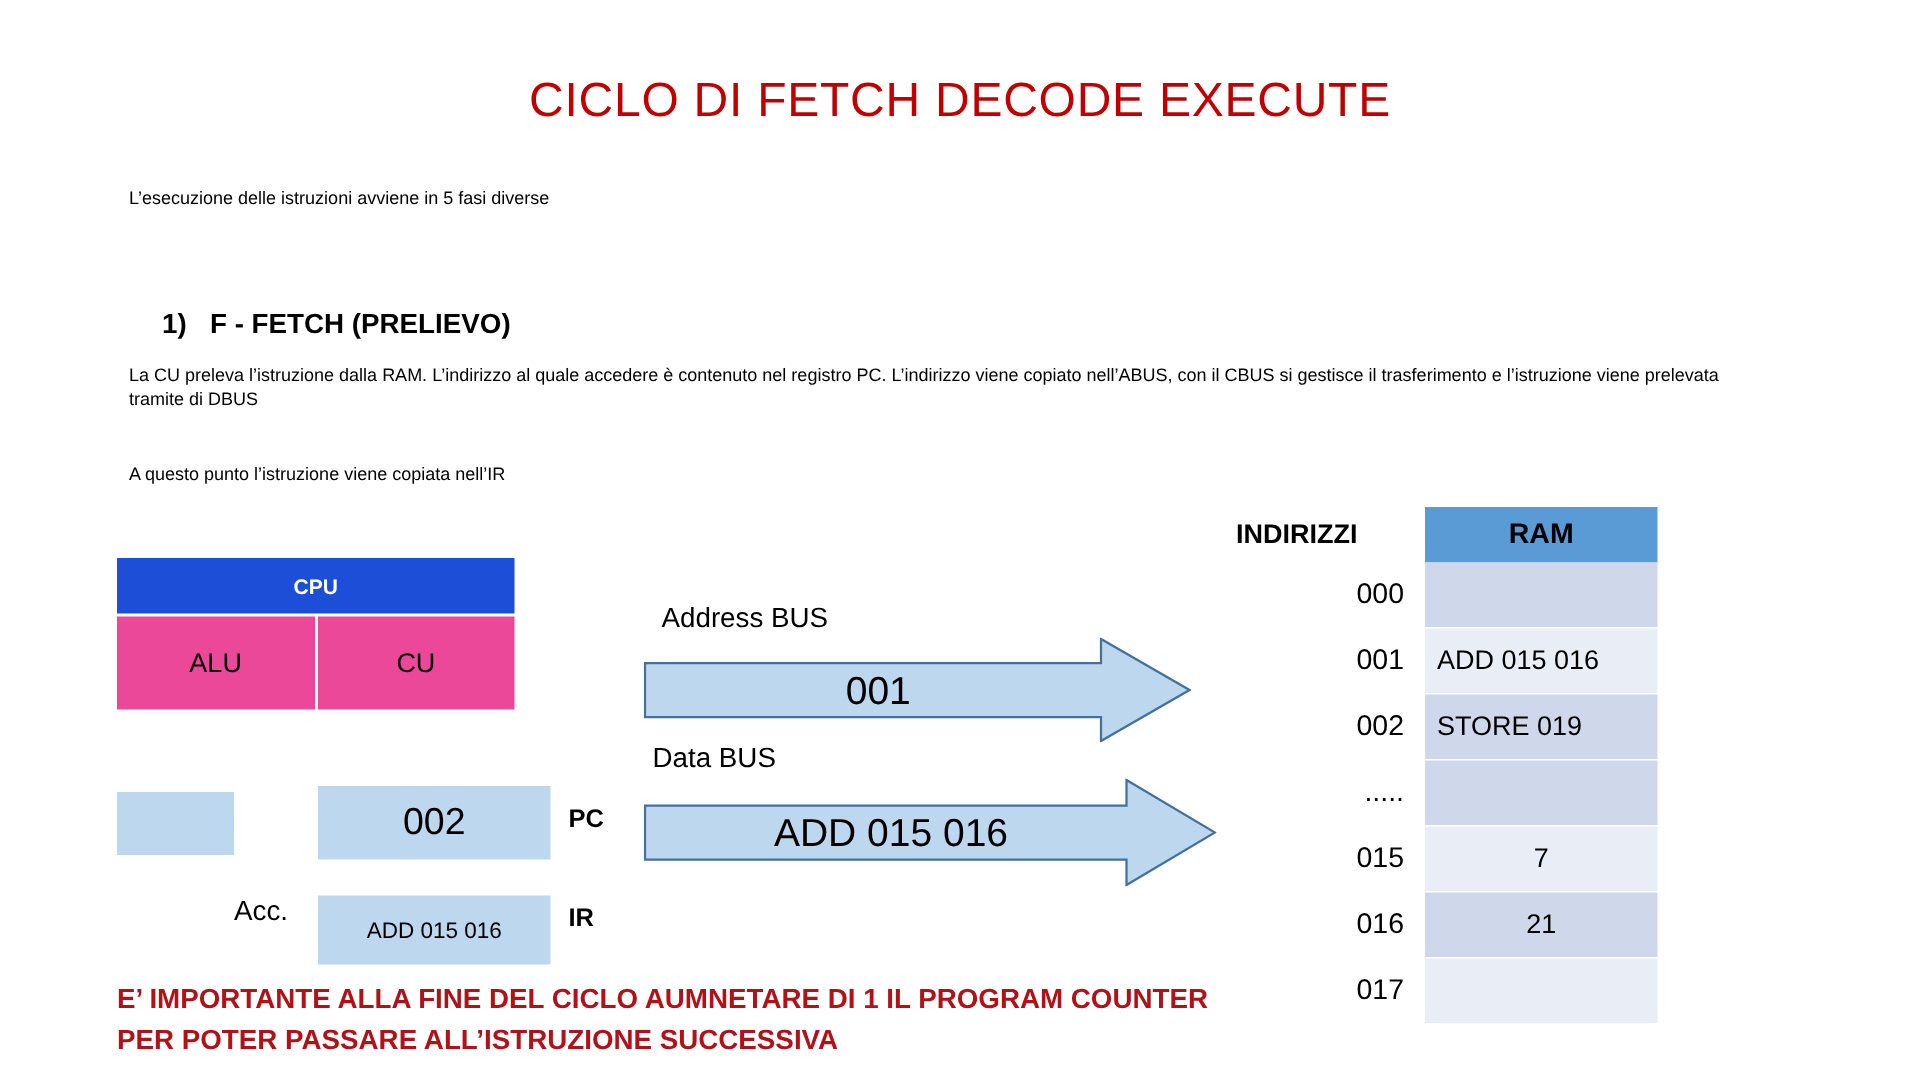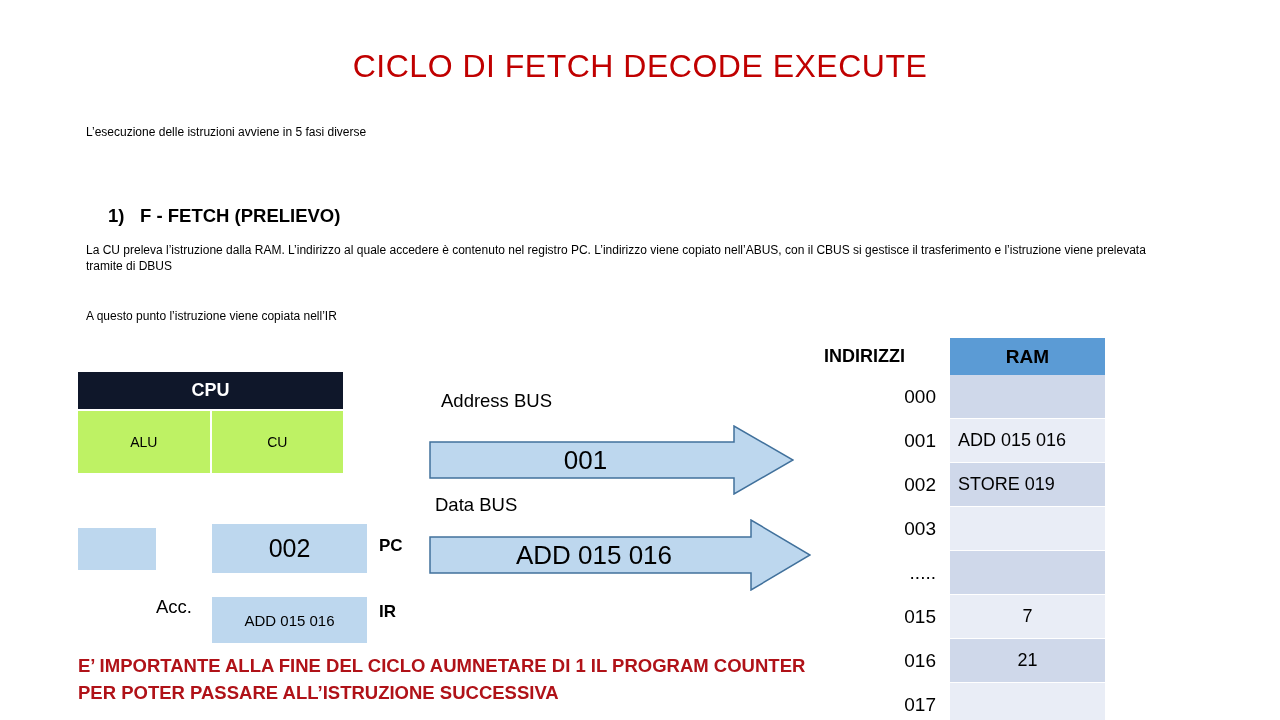--- a/index.html
+++ b/index.html
@@ -62,40 +62,40 @@
 
   
   #cpu-block {
     position: absolute;
     left: 78px;
     top: 372px;
     width: 265px;
   }
   #cpu-header {
     height: 37px;
-    background: #0f172a;
+    background: #1d4ed8;
     color: #ffffff;
     font-weight: bold;
-    font-size: 18px;
+    font-size: 14px;
     display: flex;
     align-items: center;
     justify-content: center;
   }
   #cpu-units {
     display: flex;
     margin-top: 2px;
     height: 62px;
   }
   .cpu-unit {
     flex: 1;
-    background: #bef264;
-    display: flex;
-    align-items: center;
-    justify-content: center;
-    font-size: 14px;
+    background: #ec4899;
+    display: flex;
+    align-items: center;
+    justify-content: center;
+    font-size: 18px;
     color: #000;
   }
   .cpu-unit + .cpu-unit { margin-left: 2px; }
 
   
   #acc-box {
     position: absolute;
     left: 78px;
     top: 528px;
     width: 78px;
@@ -165,21 +165,21 @@
     display: flex;
     align-items: center;
     justify-content: center;
     font-size: 26px;
     color: #000;
     pointer-events: none;
     padding-right: 52px;
     box-sizing: border-box;
   }
 
-  #addr-caption { left: 441px; top: 390px; }
+  #addr-caption { left: 441px; top: 401px; }
   #addr-arrow   { left: 429px; top: 425px; width: 365px; height: 70px; }
   #data-caption { left: 435px; top: 494px; }
   #data-arrow   { left: 429px; top: 519px; width: 382px; height: 72px; }
 
   
   #indirizzi-label {
     position: absolute;
     left: 824px;
     top: 346px;
     font-size: 18px;
@@ -295,24 +295,20 @@
   <div class="ram-row even instr">
     <span class="ram-addr">001</span>
     <span>ADD 015 016</span>
   </div>
 
   <div class="ram-row odd instr">
     <span class="ram-addr">002</span>
     <span>STORE 019</span>
   </div>
 
-  <div class="ram-row even blank">
-    <span class="ram-addr">003</span>
-    <span></span>
-  </div>
 
   <div class="ram-row odd blank">
     <span class="ram-addr">.....</span>
     <span></span>
   </div>
 
   <div class="ram-row even value">
     <span class="ram-addr">015</span>
     <span>7</span>
   </div>

